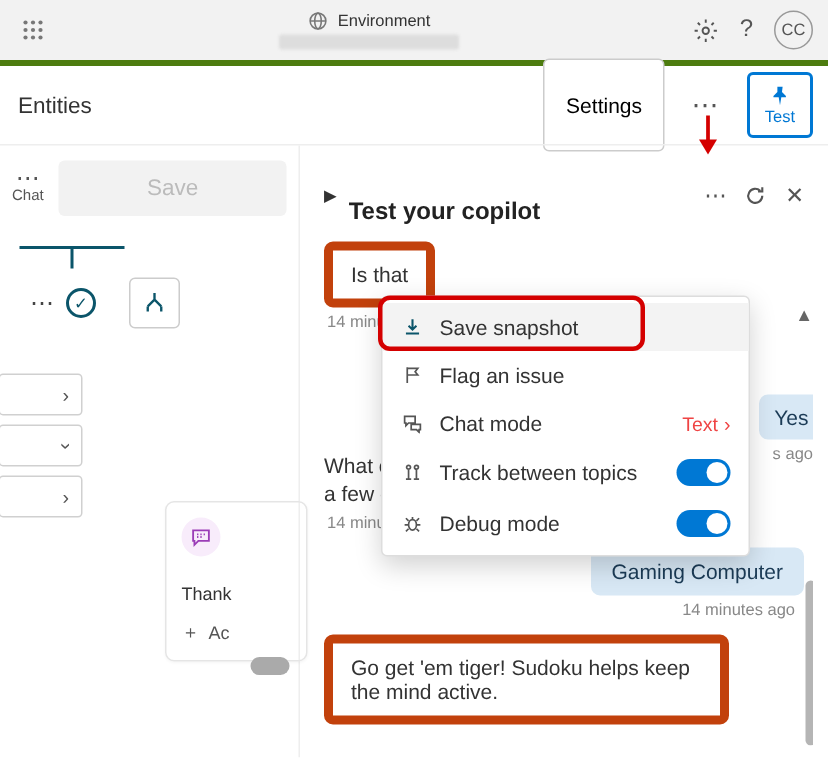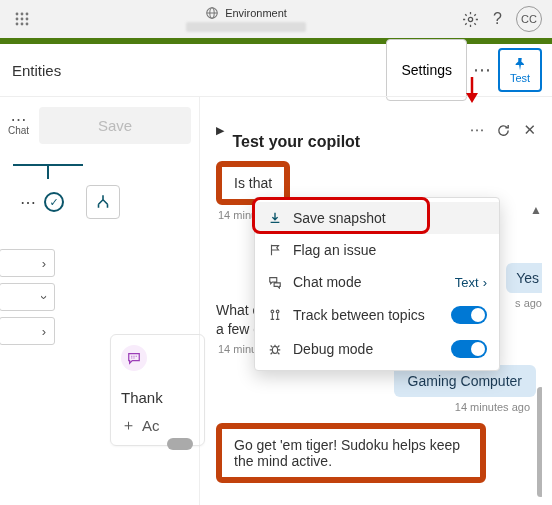--- a/index.html
+++ b/index.html
@@ -1,23 +1,23 @@
 <!DOCTYPE html>
 <html><head>
 <meta charset="utf-8">
 <style>
   * { box-sizing: border-box; font-family: "Segoe UI", Arial, sans-serif; }
   body { margin: 0; width: 552px; height: 505px; background: #fff; overflow: hidden; position: relative; }
-  .topbar { height: 44px; background: #f2f2f2; display: flex; align-items: center; border-bottom: 6px solid #4d7c0f; padding: 0 10px; }
+  .topbar { height: 44px; background: #f2f2f2; display: flex; align-items: center; border-bottom: 4px solid #4d7c0f; padding: 0 10px; }
   .env-block { flex: 1; display: flex; flex-direction: column; align-items: center; font-size: 11px; color: #555; }
   .env-label { font-size: 11px; color: #333; }
   .env-sub { width: 120px; height: 10px; background: #ddd; border-radius: 2px; filter: blur(1px); margin-top: 2px; }
   .top-icons { display: flex; align-items: center; gap: 14px; color: #555; }
   .avatar { width: 26px; height: 26px; border: 1px solid #999; border-radius: 50%; display: flex; align-items: center; justify-content: center; font-size: 11px; }
-  .row2 { height: 52px; display: flex; align-items: center; padding: 0 10px; gap: 6px; }
+  .row2 { height: 52px; display: flex; align-items: center; padding: 0 10px; gap: 18px; }
   .row2 .title { flex: 0 0 150px; font-size: 15px; padding-left:2px; color:#333;}
   .spacer { flex: 1; }
   .btn-settings { background: #fff; border: 1px solid #ccc; border-radius: 4px; padding: 22px 14px; font-size: 14px; cursor: pointer; }
   .ellipsis { font-size: 18px; color: #555; cursor: pointer; letter-spacing: 1px; }
   .test-btn { width: 44px; height: 44px; border: 2px solid #0078d4; border-radius: 4px; display: flex; flex-direction: column; align-items: center; justify-content: center; color: #0078d4; font-size: 11px; cursor: pointer; gap:1px;}
   .pin { font-size: 14px; }
 
   .main { display: flex; height: calc(505px - 44px - 52px); border-top: 1px solid #eee; position:relative;}
   .left { width: 200px; position: relative; border-right: 1px solid #eee; }
   .left-top { display: flex; align-items: center; gap: 10px; padding: 10px 8px; }
@@ -26,21 +26,21 @@
   .save-big { flex: 1; background: #f2f2f2; color: #bbb; border: none; border-radius: 4px; padding: 10px 0; font-size: 15px; cursor: default; }
   .canvas-stuff { position: relative; padding: 10px 8px; height: 300px; }
   .hbar { height: 2px; background: #0b556a; width: 70px; margin-left: 5px; }
   .vbar { width: 2px; background: #0b556a; height: 14px; margin-left: 39px; margin-top:-1px;}
   .circle-check { width: 20px; height: 20px; border: 2px solid #0b556a; border-radius: 50%; display:inline-flex; align-items:center; justify-content:center; color:#0b556a; font-size:11px; vertical-align:middle;}
   .branch-box { width: 34px; height: 34px; border: 1px solid #ccc; border-radius: 4px; display:inline-flex; align-items:center; justify-content:center; color:#0b556a; margin-left:14px; font-size:18px; vertical-align:middle;}
   .node-row { margin-top: 6px; display:flex; align-items:center; gap:8px; padding-left:12px;}
   .small-ellipsis { font-size:16px; color:#444;}
   .arrows-col { margin-top: 30px; display:flex; flex-direction:column; gap:6px; width:56px; margin-left: -9px;}
   .arrows-col div { border:1px solid #d0d0d0; border-radius:3px; height:28px; display:flex; align-items:center; justify-content:flex-end; padding-right:8px; font-size:13px; color:#555; background:#fff;}
-  .msg-box { position:absolute; left: 110px; top: 180px; width: 95px; border:1px solid #e5e5e5; border-radius:6px; padding:10px; font-size:15px; color:#333; box-shadow: 0 1px 2px rgba(0,0,0,0.04);}
+  .msg-box { position:absolute; left: 110px; top: 180px; width: 95px; border:1px solid #e5e5e5; border-radius:6px; padding:10px; font-size:12px; color:#333; box-shadow: 0 1px 2px rgba(0,0,0,0.04);}
   .msg-bubble { width:26px; height:26px; border-radius:50%; background:#f8ecfb; display:flex; align-items:center; justify-content:center; color:#9b3db7; font-size:13px; margin-bottom:18px;}
   .add-row { margin-top:10px; color:#555; display:flex; align-items:center; gap:6px; cursor:pointer;}
   .left-scroll { position:absolute; bottom:4px; right:6px; width:26px; height:12px; background:#aaa; border-radius:6px;}
 
   .right { flex: 1; position: relative; padding: 0 10px; }
   .panel-head { display: flex; align-items: center; padding: 12px 6px 6px 6px; gap:8px;}
   .caret-right { font-size: 11px; color:#333; }
   .panel-title { font-size: 16px; font-weight:600; color:#222; flex:1;margin-top:24px;}
   .panel-ctrls { display:flex; align-items:center; gap:12px; color:#555; font-size:15px;}
   .panel-ctrls span { cursor:pointer; }
@@ -55,21 +55,21 @@
   .scroll-up { position:absolute; top:46px; right:0; color:#666; font-size:12px;}
   .yes-frag { position:absolute; top:106px; right:-3px; background:#d8e8f5; color:#1b3b56; border-radius:6px 0 0 6px; padding:7px 6px 7px 10px; font-size:14px;}
   .ago-frag { position:absolute; top:140px; right:0; font-size:11px; color:#888;}
   .right-scroll { position:absolute; top:230px; right:-2px; width:7px; height:110px; background:#b5b5b5; border-radius:4px;}
 
   .dropdown { position:absolute; top:40px; left:44px; width:246px; background:#fff; border:1px solid #ddd; border-radius:4px; box-shadow: 0 6px 18px rgba(0,0,0,0.18); z-index:10; padding:4px 0;}
   .dd-item { display:flex; align-items:center; gap:10px; padding:8px 12px; font-size:14px; color:#333; cursor:pointer;}
   .dd-item.hover { background:#f3f3f3;}
   .dd-item .togg { margin-left:auto; width:36px; height:18px; background:#0078d4; border-radius:10px; position:relative;}
   .dd-item .togg::after { content:""; position:absolute; right:2px; top:2px; width:14px; height:14px; background:#fff; border-radius:50%;}
-  .dd-item .txt-right { margin-left:auto; color:#0c4a6e; font-size:13px; display:flex; align-items:center; gap:4px;}
+  .dd-item .txt-right { margin-left:auto; color:#ef4444; font-size:13px; display:flex; align-items:center; gap:4px;}
   .dd-icon { width:16px; display:inline-flex; justify-content:center; color:#555; font-size:14px;}
   .redbox { position:absolute; border:3px solid #d40000; border-radius:8px; pointer-events:none; top:40px; left:42px; width:178px; height:37px; z-index:11;}
 
   svg { display:block; }
 </style>
 </head>
 <body>
 
 <div class="topbar">
   <span style="color:#777;font-size:15px;margin-left:4px;">

